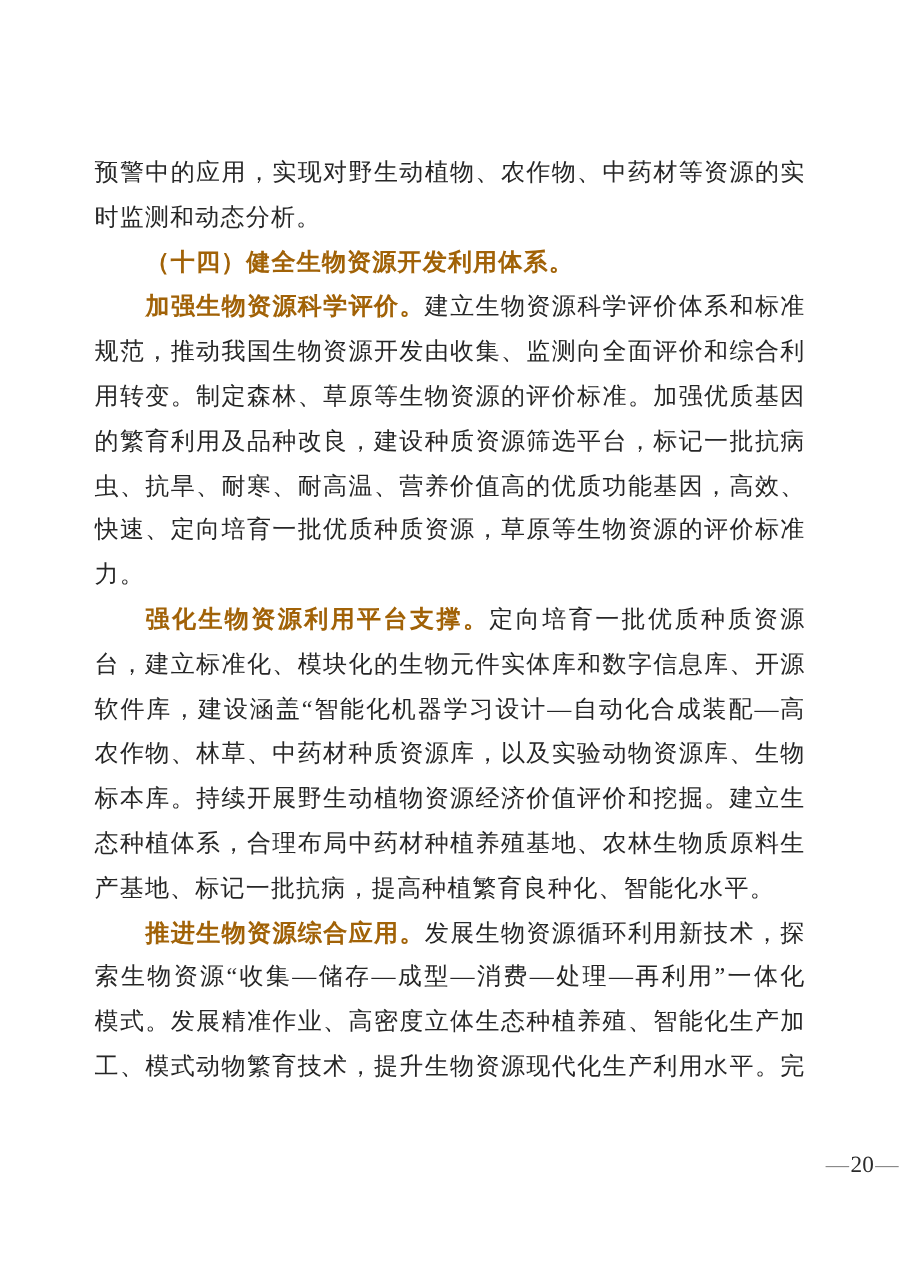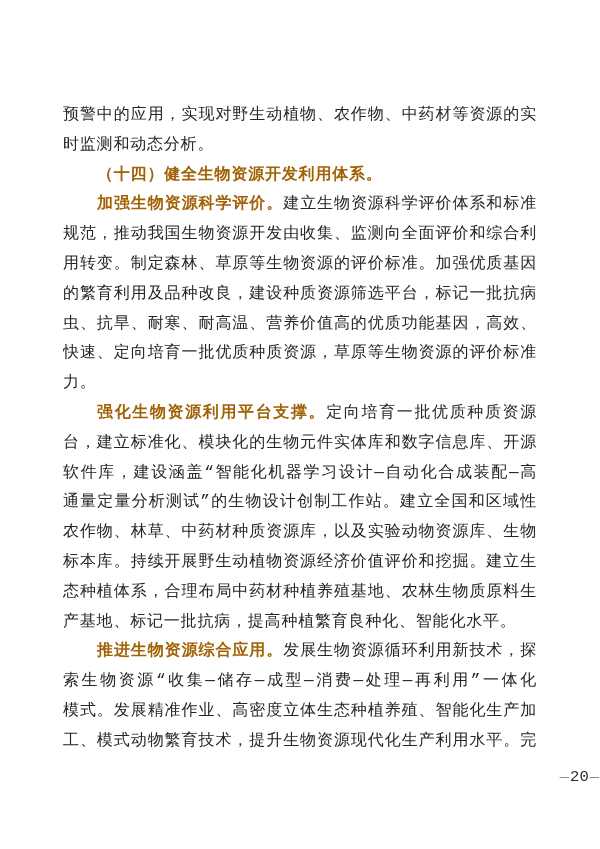--- a/index.html
+++ b/index.html
@@ -5,21 +5,21 @@
   html, body {
     margin: 0;
     padding: 0;
     background: #ffffff;
   }
   .page {
     position: relative;
     width: 600px;
     height: 849px;
     background: #ffffff;
-    font-family: Liberation Mono, monospace;
+    font-family: Liberation Serif, serif;
     color: #262626;
     overflow: hidden;
   }
   .text-block {
     position: absolute;
     left: 63px;
     top: 101px;
     width: 474px;
   }
   .line {
@@ -70,21 +70,20 @@
     <div class="line j ind"><span class="b">加强生物资源科学评价。</span><span>建立生物资源科学评价体系和标准</span></div>
     <div class="line j"><span class="b"></span><span>规范，推动我国生物资源开发由收集、监测向全面评价和综合利</span></div>
     <div class="line j"><span class="b"></span><span>用转变。制定森林、草原等生物资源的评价标准。加强优质基因</span></div>
     <div class="line j"><span class="b"></span><span>的繁育利用及品种改良，建设种质资源筛选平台，标记一批抗病</span></div>
     <div class="line j"><span class="b"></span><span>虫、抗旱、耐寒、耐高温、营养价值高的优质功能基因，高效、</span></div>
     <div class="line j"><span class="b"></span><span>快速、定向培育一批优质种质资源，草原等生物资源的评价标准</span></div>
     <div class="line"><span class="b"></span><span>力。</span></div>
     <div class="line j ind"><span class="b">强化生物资源利用平台支撑。</span><span>定向培育一批优质种质资源</span></div>
     <div class="line j"><span class="b"></span><span>台，建立标准化、模块化的生物元件实体库和数字信息库、开源</span></div>
     <div class="line j"><span class="b"></span><span>软件库，建设涵盖“智能化机器学习设计—自动化合成装配—高</span></div>
-    <div class="line j"><span class="b"></span><span>通量定量分析测试”的生物设计创制工作站。建立全国和区域性</span></div>
     <div class="line j"><span class="b"></span><span>农作物、林草、中药材种质资源库，以及实验动物资源库、生物</span></div>
     <div class="line j"><span class="b"></span><span>标本库。持续开展野生动植物资源经济价值评价和挖掘。建立生</span></div>
     <div class="line j"><span class="b"></span><span>态种植体系，合理布局中药材种植养殖基地、农林生物质原料生</span></div>
     <div class="line"><span class="b"></span><span>产基地、标记一批抗病，提高种植繁育良种化、智能化水平。</span></div>
     <div class="line j ind"><span class="b">推进生物资源综合应用。</span><span>发展生物资源循环利用新技术，探</span></div>
     <div class="line j"><span class="b"></span><span>索生物资源“收集—储存—成型—消费—处理—再利用”一体化</span></div>
     <div class="line j"><span class="b"></span><span>模式。发展精准作业、高密度立体生态种植养殖、智能化生产加</span></div>
     <div class="line j"><span class="b"></span><span>工、模式动物繁育技术，提升生物资源现代化生产利用水平。完</span></div>
   </div>
 

